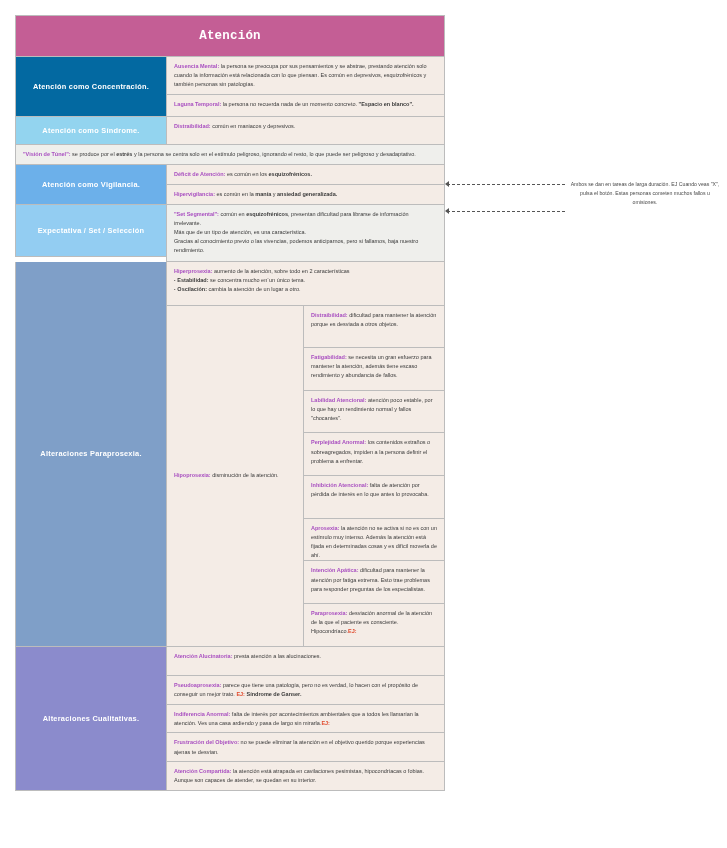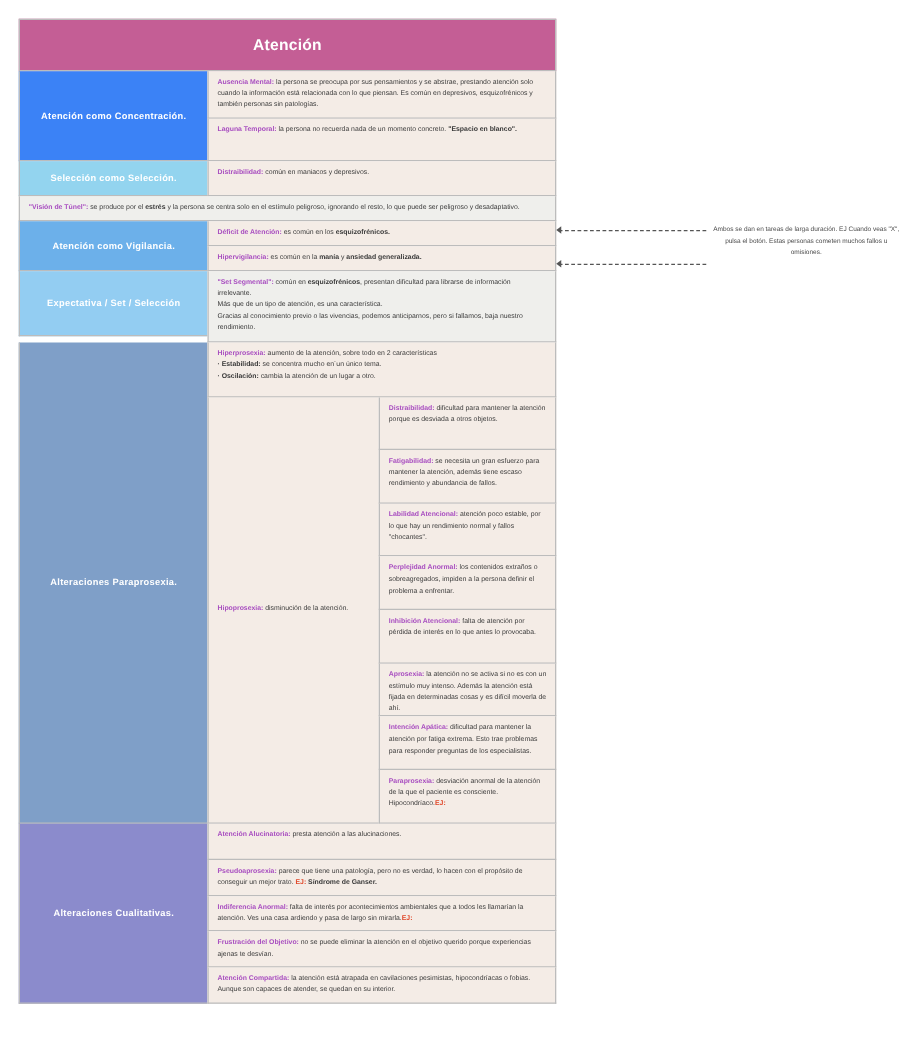--- a/index.html
+++ b/index.html
@@ -26,20 +26,21 @@
 
   .title-bar {
     background: #c45e95;
     color: #ffffff;
     font-size: 12.5px;
     font-weight: bold;
     text-align: center;
     padding: 13px 4px;
     letter-spacing: .2px;
     border: 1px solid #bcbcbc;
+    font-family: Liberation Mono, monospace;
   }
 
   .row { display: flex; align-items: stretch; }
 
   .cat {
     color: #ffffff;
     font-weight: bold;
     font-size: 7.4px;
     letter-spacing: .25px;
     display: flex;
@@ -138,28 +139,28 @@
 <body>
 
 <div id="page">
 
   <div class="table">
 
     <div class="title-bar">Atención</div>
 
     <div id="main-rows">
         <div class="row">
-          <div class="cat" style="background: #3b82f6; height: 72px;">Atención como Concentración.</div>
+          <div class="cat" style="background: #0369a1; height: 60px;">Atención como Concentración.</div>
           <div class="desc-col">
             <div class="desc"><span class="term">Ausencia Mental:</span> la persona se preocupa por sus pensamientos y se abstrae, prestando atención solo cuando la información está relacionada con lo que piensan. Es común en depresivos, esquizofrénicos y también personas sin patologías.</div>
             <div class="desc"><span class="term">Laguna Temporal:</span> la persona no recuerda nada de un momento concreto. <b>"Espacio en blanco".</b></div>
           </div>
         </div>
         <div class="row">
-          <div class="cat" style="background: rgb(147, 212, 239); height: 28px;">Selección como Selección.</div>
+          <div class="cat" style="background: rgb(147, 212, 239); height: 28px;">Atención como Síndrome.</div>
           <div class="desc-col">
             <div class="desc"><span class="term">Distraibilidad:</span> común en maniacos y depresivos.</div>
           </div>
         </div>
         <div class="row">
           <div class="desc-col">
             <div class="desc grayish"><span class="term">"Visión de Túnel":</span> se produce por el <b>estrés</b> y la persona se centra solo en el estímulo peligroso, ignorando el resto, lo que puede ser peligroso y desadaptativo.</div>
           </div>
         </div>
         <div class="row">

